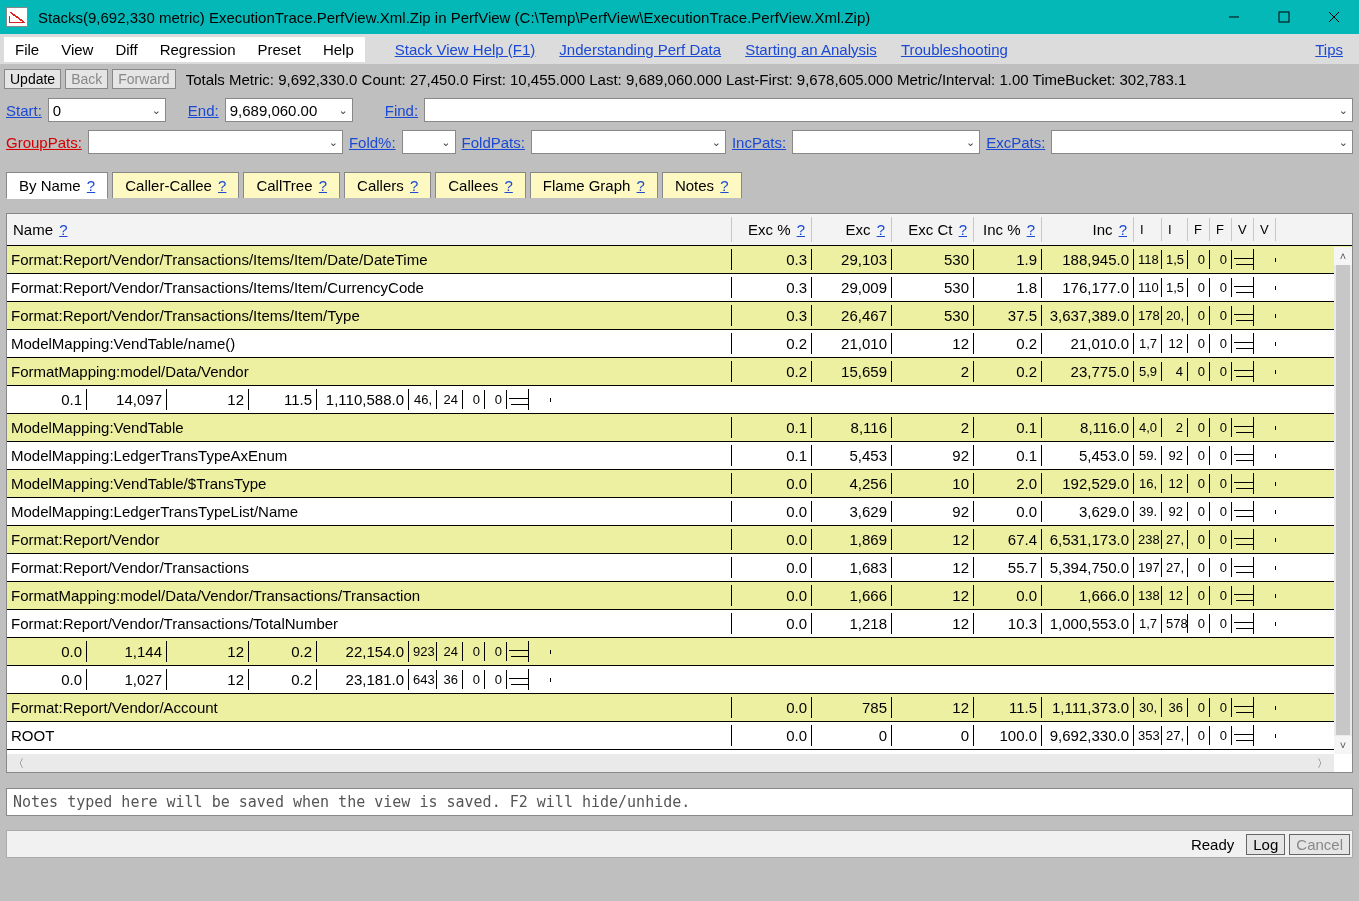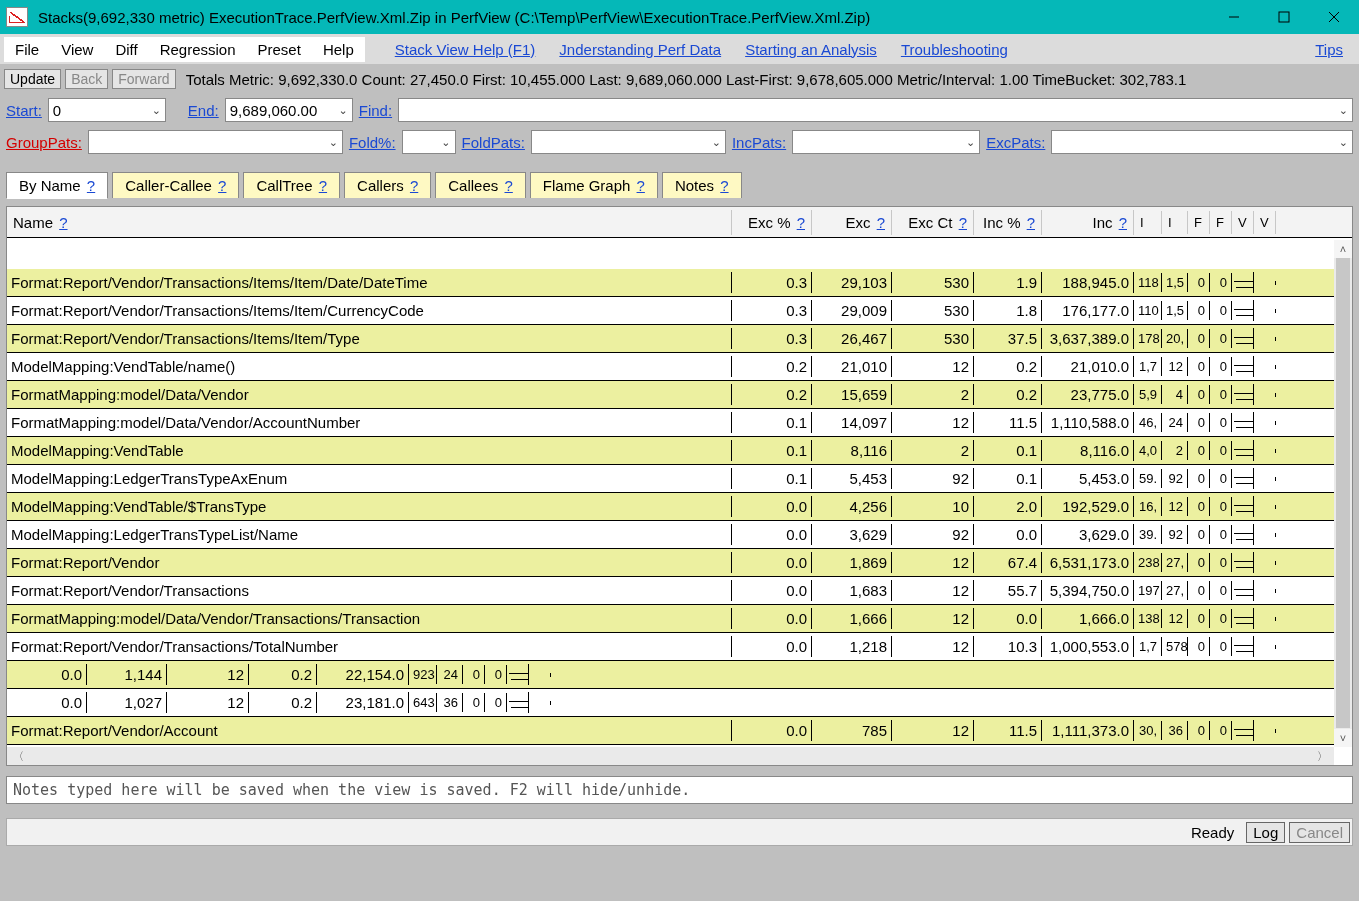--- a/index.html
+++ b/index.html
@@ -123,25 +123,24 @@
   .tab.active {
     background:#fff;
     border-bottom:1px solid #fff;
     position:relative; top:1px;
   }
   .tab .q { color:#1a49d3; text-decoration: underline; margin-left:2px;}
   
   .gridwrap {
     background:#fff;
     border:1px solid #888;
-    margin:8px 6px;
+    margin:15px 6px;
     height: 560px;
     display:flex; flex-direction:column;
     position:relative;
-    gap:31px;
   }
   .gridhead, .gridrow {
     display:flex;
     border-bottom:1px solid #000;
   }
   .gridhead {
     background:#f3f3f3;
     font-size:15px;
     height:32px;
     align-items:center;
@@ -282,21 +281,21 @@
   <span class="lbl-link">Start:</span>
   <div class="combo" style="width:118px">
     <input value="0" style="">
     <span class="carets">⌄</span>
   </div>
   <span class="lbl-link" style="margin-left:16px">End:</span>
   <div class="combo" style="width:128px">
     <input value="9,689,060.00" style="">
     <span class="carets">⌄</span>
   </div>
-  <span class="lbl-link" style="">Find:</span>
+  <span class="lbl-link" style="margin-left:26px">Find:</span>
   <div class="combo" style="flex:1">
     <input value="" style="">
     <span class="carets">⌄</span>
   </div>
 </div>
 
 <div class="filterrow">
   <span class="lbl-red">GroupPats:</span>
   <div class="combo" style="width:255px">
     <input value="" style="">
@@ -414,21 +413,20 @@
         <div class="cell c-incp num">0.2</div>
         <div class="cell c-inc num">23,775.0</div>
         <div class="cell c-s1 num tiny">5,9</div>
         <div class="cell c-s2 num tiny">4</div>
         <div class="cell c-s3 num tiny">0</div>
         <div class="cell c-s4 num tiny">0</div>
         <div class="cell c-s5"><span class="spark"></span></div>
         <div class="cell c-s6"></div>
       </div>
       <div class="gridrow">
-        <div class="cell c-name">FormatMapping:model/Data/Vendor/AccountNumber</div>
         <div class="cell c-excp num">0.1</div>
         <div class="cell c-exc num">14,097</div>
         <div class="cell c-excct num">12</div>
         <div class="cell c-incp num">11.5</div>
         <div class="cell c-inc num">1,110,588.0</div>
         <div class="cell c-s1 num tiny">46,</div>
         <div class="cell c-s2 num tiny">24</div>
         <div class="cell c-s3 num tiny">0</div>
         <div class="cell c-s4 num tiny">0</div>
         <div class="cell c-s5"><span class="spark"></span></div>

